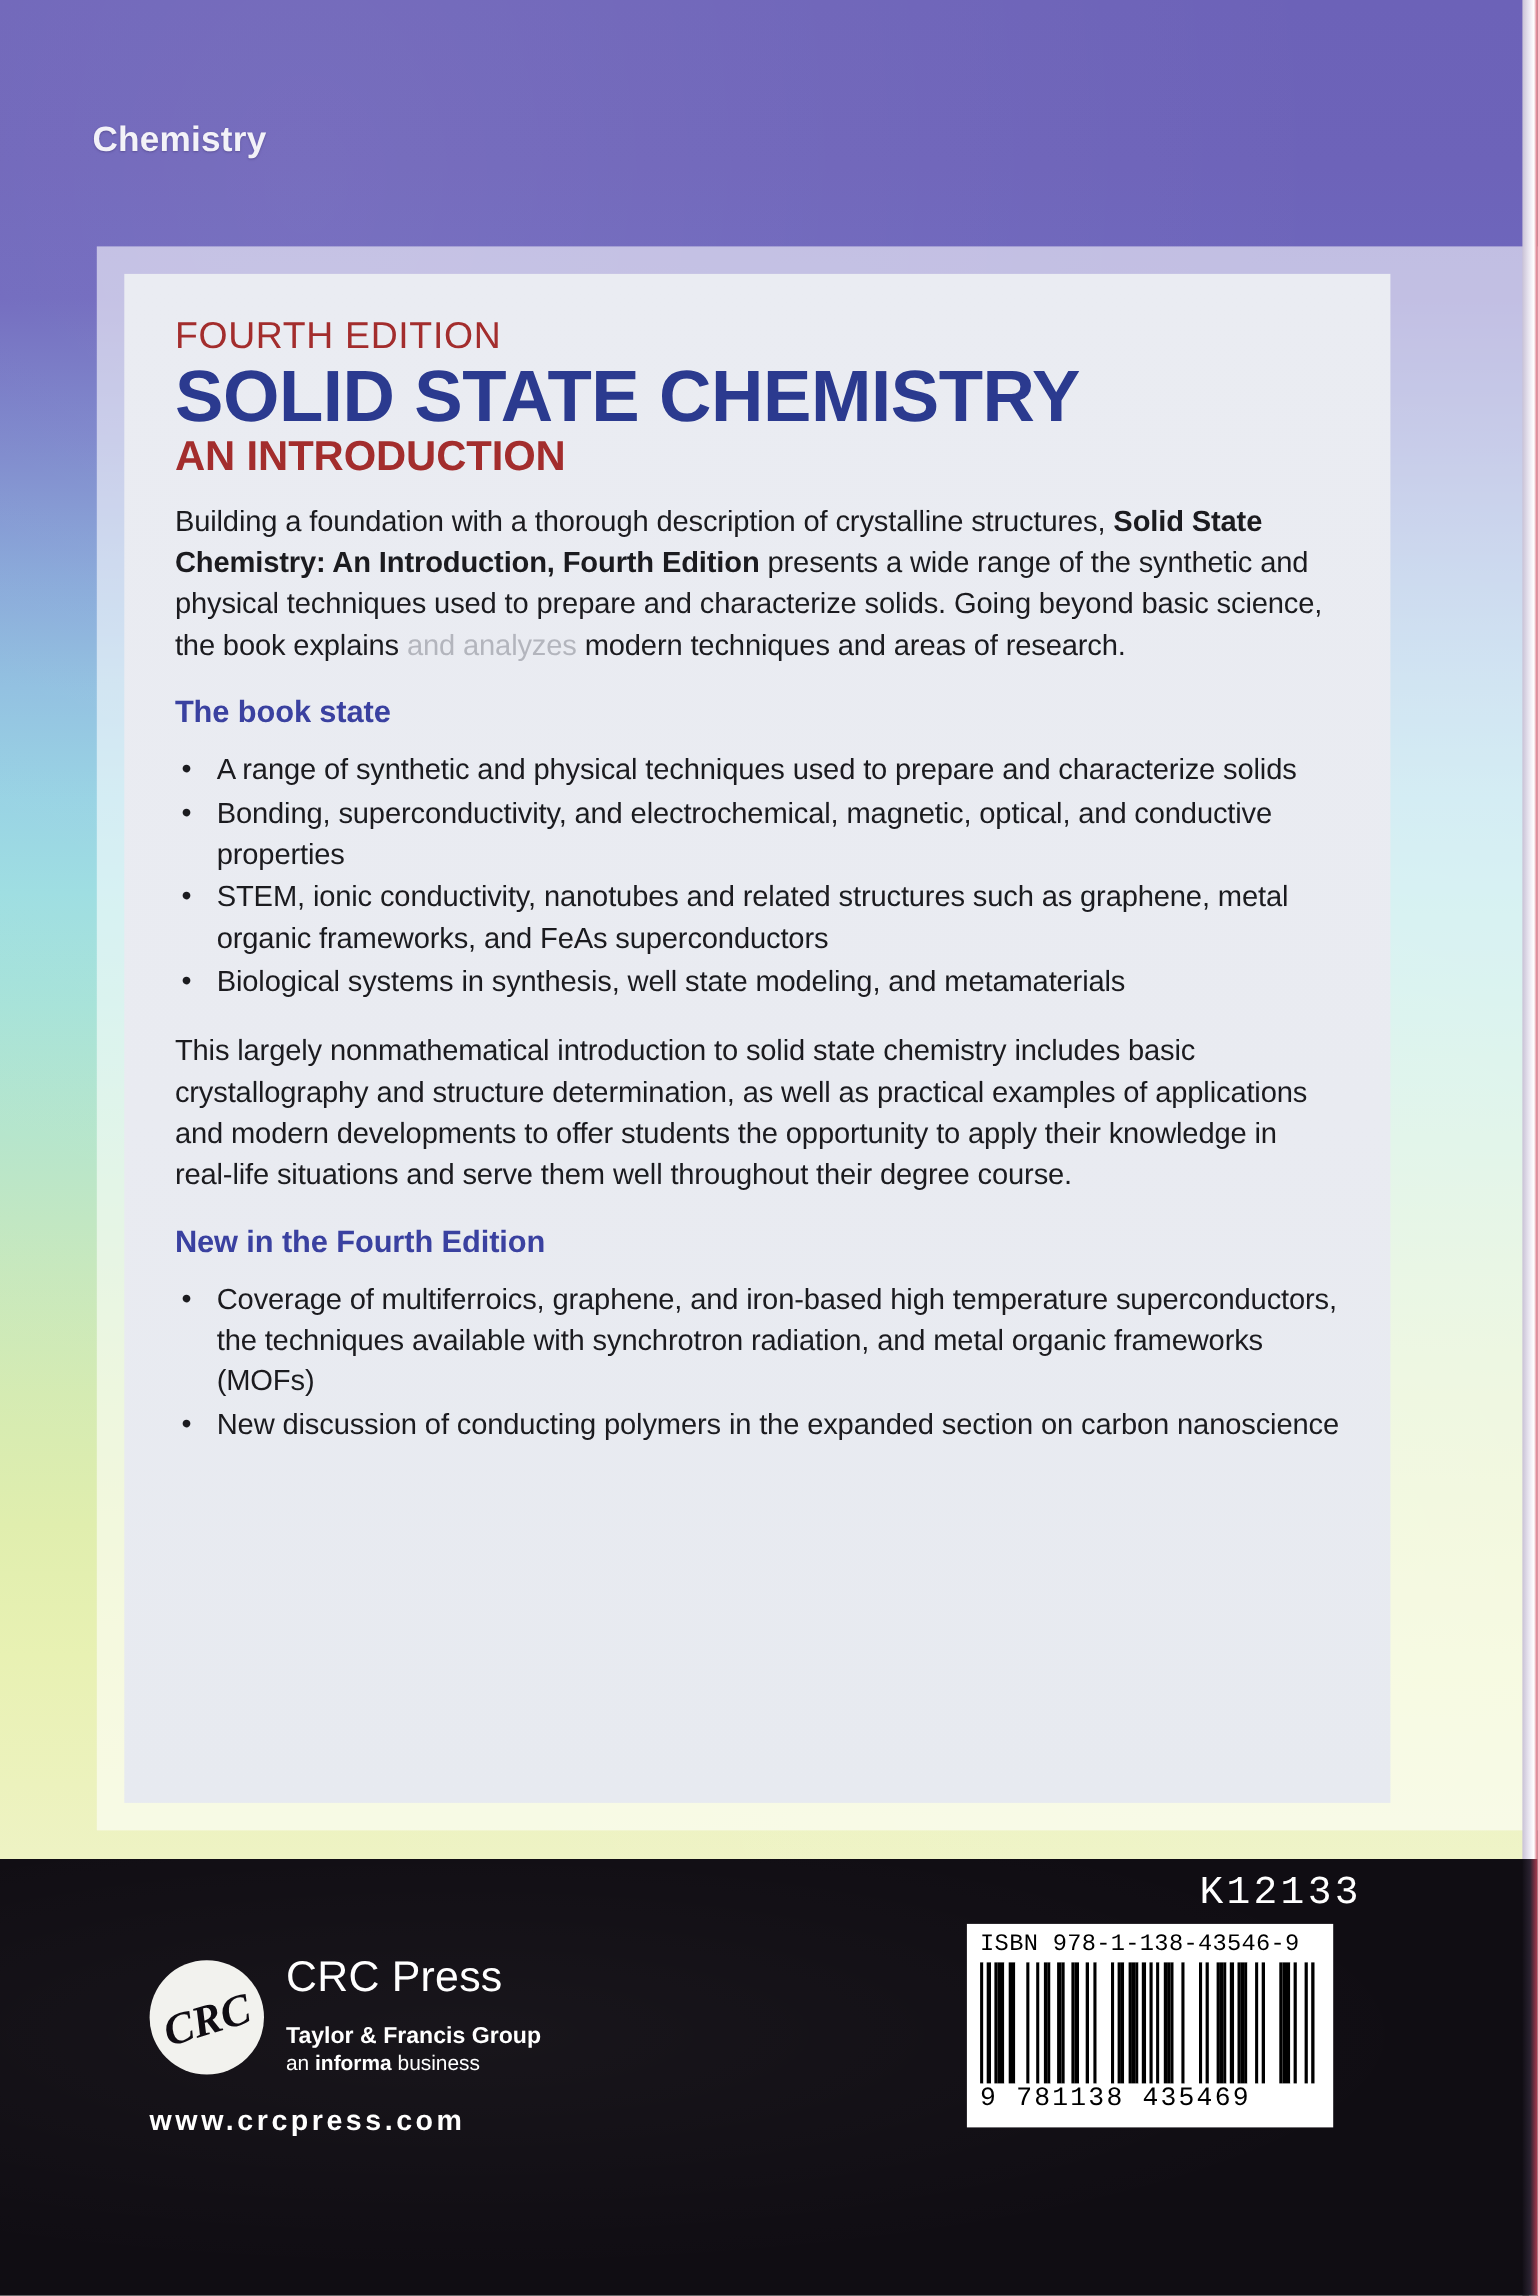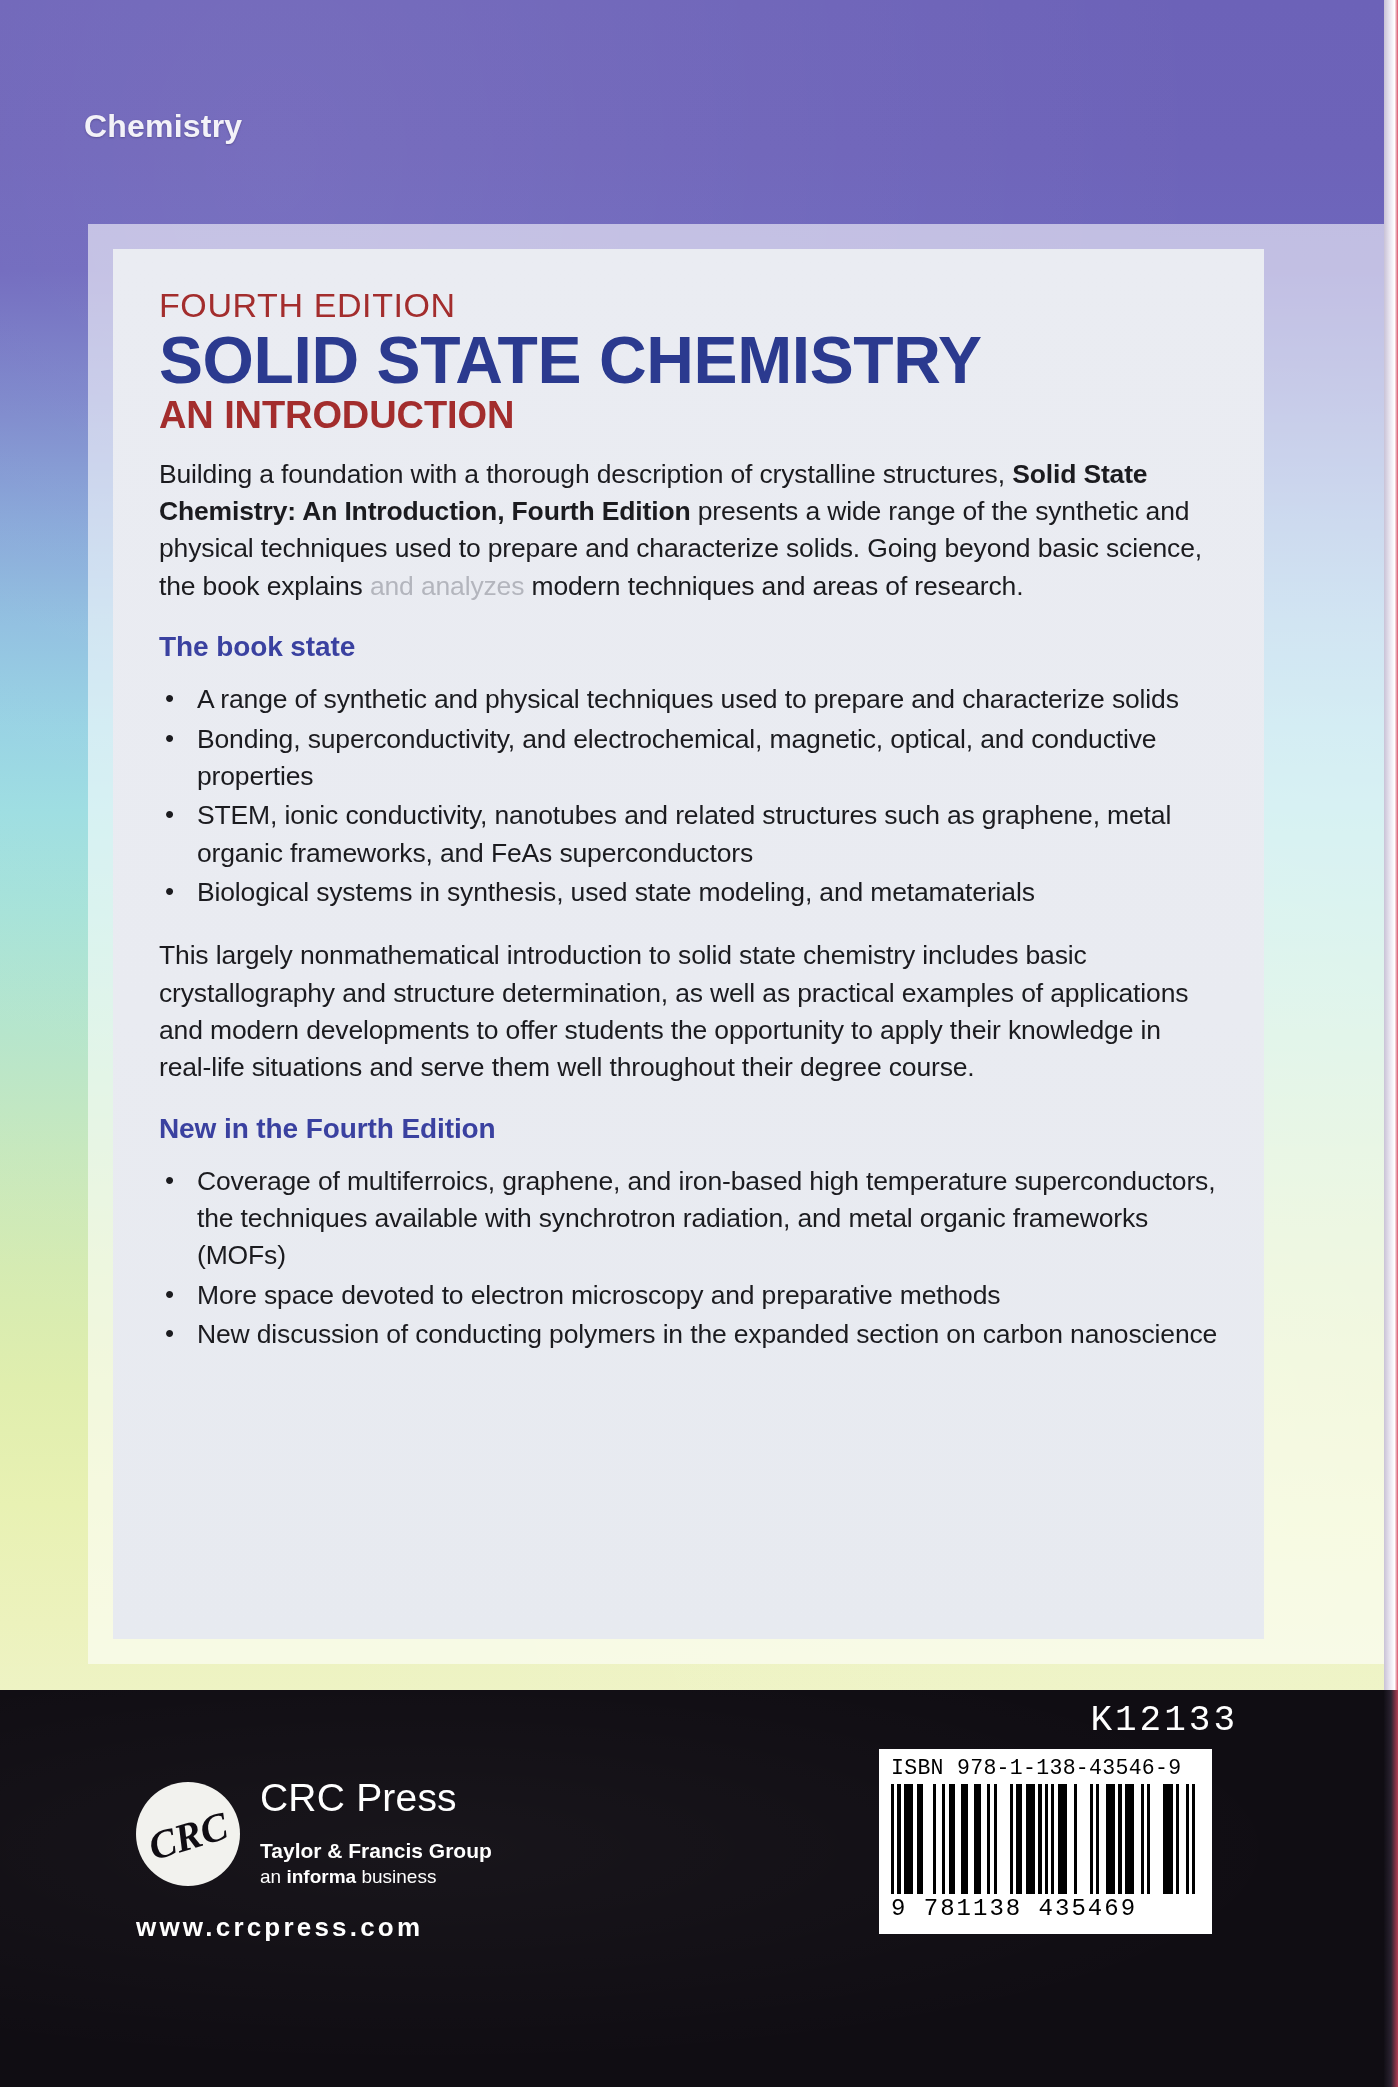--- a/index.html
+++ b/index.html
@@ -296,29 +296,28 @@
       <div class="main-title">SOLID STATE CHEMISTRY</div>
       <div class="subtitle">AN INTRODUCTION</div>
 
       <p class="body-text"><span>Building a foundation with a thorough description of crystalline structures, </span><b>Solid State Chemistry: An Introduction, Fourth Edition</b><span> presents a wide range of the synthetic and physical techniques used to prepare and characterize solids. Going beyond basic science, the book explains </span><span class="faded">and analyzes</span><span> modern techniques and areas of research.</span></p>
 
       <div class="section-head">The book state</div>
       <ul class="bullets">
         <li>A range of synthetic and physical techniques used to prepare and characterize solids</li>
         <li>Bonding, superconductivity, and electrochemical, magnetic, optical, and conductive properties</li>
         <li>STEM, ionic conductivity, nanotubes and related structures such as graphene, metal organic frameworks, and FeAs superconductors</li>
-        <li>Biological systems in synthesis, used state modeling, and metamaterials</li>
+        <li>Biological systems in synthesis, well state modeling, and metamaterials</li>
       </ul>
 
       <p class="body-text">This largely nonmathematical introduction to solid state chemistry includes basic crystallography and structure determination, as well as practical examples of applications and modern developments to offer students the opportunity to apply their knowledge in real-life situations and serve them well throughout their degree course.</p>
 
       <div class="section-head">New in the Fourth Edition</div>
       <ul class="bullets">
         <li>Coverage of multiferroics, graphene, and iron-based high temperature superconductors, the techniques available with synchrotron radiation, and metal organic frameworks (MOFs)</li>
-        <li>More space devoted to electron microscopy and preparative methods</li>
         <li>New discussion of conducting polymers in the expanded section on carbon nanoscience</li>
       </ul>
 
     </div>
   </div>
 
   <div class="kcode">K12133</div>
 
   <div class="crc-logo-wrap">
     <div class="crc-disc">

